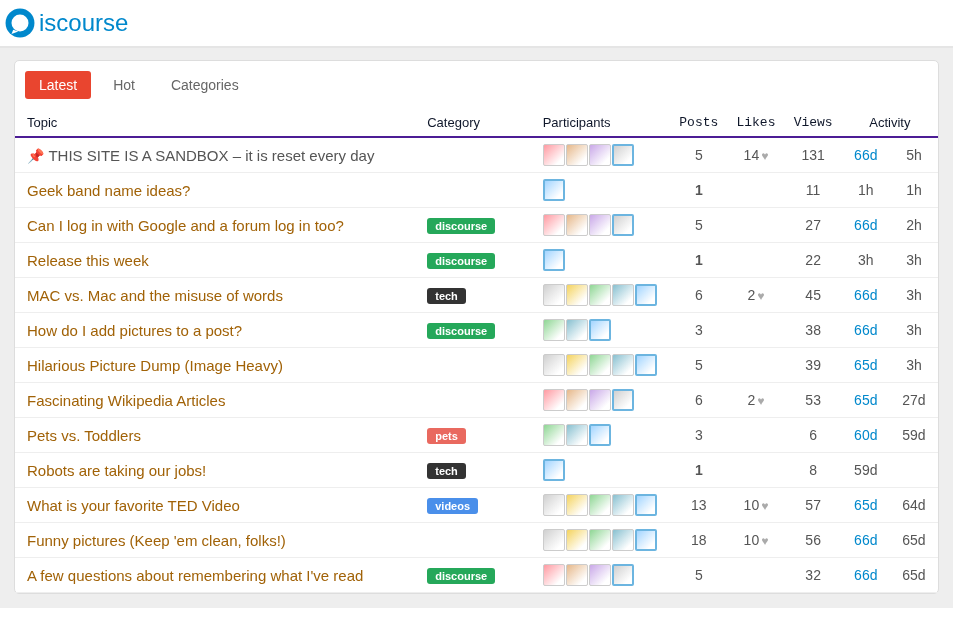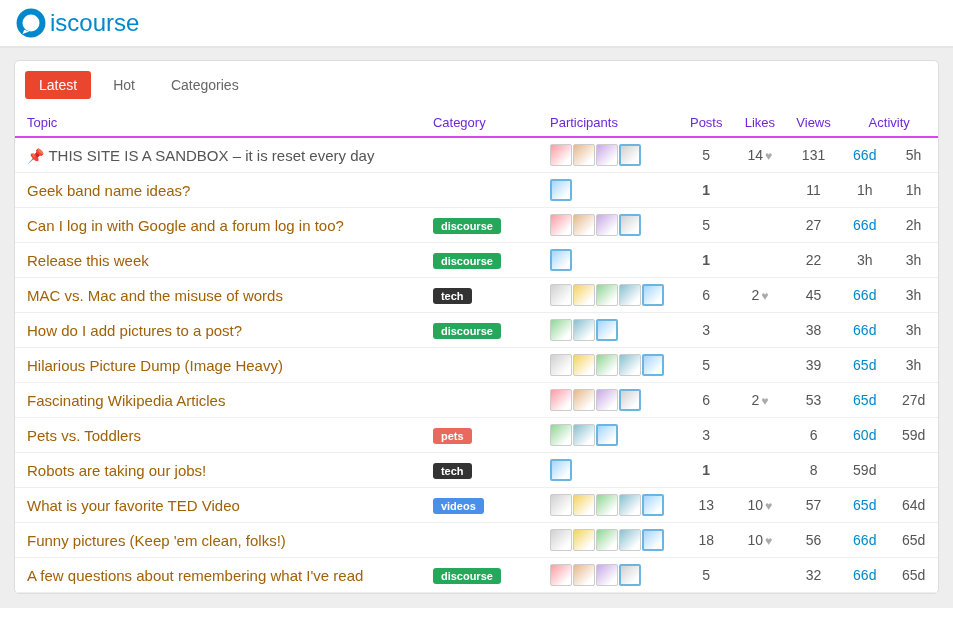--- a/index.html
+++ b/index.html
@@ -1,56 +1,56 @@
 <!DOCTYPE html>
 <html><head>
 <meta charset="utf-8">
 <style>
 * { box-sizing: border-box; margin: 0; padding: 0; }
 body { font-family: Helvetica, Arial, sans-serif; font-size: 14px; color: #333; background: #fff; }
-.header { display: flex; justify-content: space-between; align-items: center; padding: 6px 14px; border-bottom: 2px solid #e5e5e5; }
+.header { display: flex; justify-content: space-between; align-items: center; padding: 6px 3px; border-bottom: 2px solid #e5e5e5; }
 .logo { display: flex; align-items: center; font-size: 24px; font-weight: 400; }
 .logo-icon { width: 34px; height: 34px; margin-right: 2px; }
 .logo-text-main { color: #0088cc; font-weight: 500; }
 .logo-text-sub { color: #b8b8b8; margin-left: 6px; }
 .header-right { display: flex; align-items: center; gap: 8px; }
 .login-btn { background: #0088cc; color: #fff; border: none; padding: 5px 10px; border-radius: 3px; font-size: 12px; font-weight: bold; cursor: pointer; }
 .icon-btn-group { display: flex; }
 .icon-btn { width: 38px; height: 36px; border: 1px solid #ddd; background: #fff; display: flex; align-items: center; justify-content: center; cursor: pointer; color: #999; font-size: 18px; margin-left: -1px; }
 .icon-btn:first-child { border-top-left-radius: 4px; border-bottom-left-radius: 4px; }
 .icon-btn:last-child { border-top-right-radius: 4px; border-bottom-right-radius: 4px; }
 .icon-btn svg { width: 18px; height: 18px; fill: #999; }
 .main-wrap { background: #eee; padding: 12px 14px; min-height: 560px; }
 .main-content { background: #fff; border: 1px solid #ddd; border-radius: 5px; padding: 0; }
 .nav-tabs { display: flex; gap: 0; padding: 10px 10px 0 10px; }
 .nav-tab { padding: 6px 14px; color: #666; cursor: pointer; border-radius: 3px; font-size: 14px; margin-right: 8px; }
 .nav-tab.active { background: #e9452f; color: #fff; }
 .topic-table { width: 100%; border-collapse: collapse; margin-top: 10px; }
-.topic-table th { text-align: left; padding: 6px 8px; border-bottom: 2px solid #d946ef; color: #6d28d9; font-weight: normal; font-size: 13px; }
+.topic-table th { text-align: left; padding: 6px 8px; border-bottom: 2px solid #4c1d95; color: #0f172a; font-weight: normal; font-size: 13px; }
 .topic-table th.num { text-align: center; }
 .topic-table td { padding: 6px 8px; border-bottom: 1px solid #eee; vertical-align: middle; }
 .topic-table td.num { text-align: center; color: #555; font-size: 14px; }
 .topic-title { color: #a16207; font-size: 15px; cursor: pointer; }
 .pin-icon { color: #555; margin-right: 4px; font-size: 14px; }
 .topic-title.visited-dark { color: #555; }
 .category-badge { display: inline-block; padding: 2px 8px; border-radius: 3px; color: #fff; font-size: 11px; font-weight: bold; }
 .cat-discourse { background: #25a85a; }
 .cat-tech { background: #333; }
 .cat-pets { background: #e9695f; }
 .cat-videos { background: #4a8fea; }
 .avatars { display: flex; gap: 1px; }
 .avatar { width: 22px; height: 22px; border: 1px solid #ccc; display: inline-block; border-radius: 2px; }
 .avatar.active-border { border: 2px solid #6cb5e0; }
 .posts-bold { font-weight: bold; }
 .heart-icon { color: #aaa; margin-left: 2px; font-size: 12px; }
 .activity-link { color: #0088cc; cursor: pointer; }
 .col-topic { width: 42%; padding-left: 12px !important; }
 .col-cat { width: 12%; }
 .col-part { width: 14%; }
-.col-num { width: 5.5%; }
+.col-num { width: 5.5%; font-family: Liberation Mono, monospace; }
 .col-act { width: 10%; }
 </style>
 </head>
 <body>
 
 <div class="header">
   <div class="logo">
     <svg class="logo-icon" viewBox="0 0 40 40">
       <circle cx="20" cy="20" r="17" fill="#0088cc"></circle>
       <circle cx="20" cy="20" r="10" fill="#fff"></circle>

